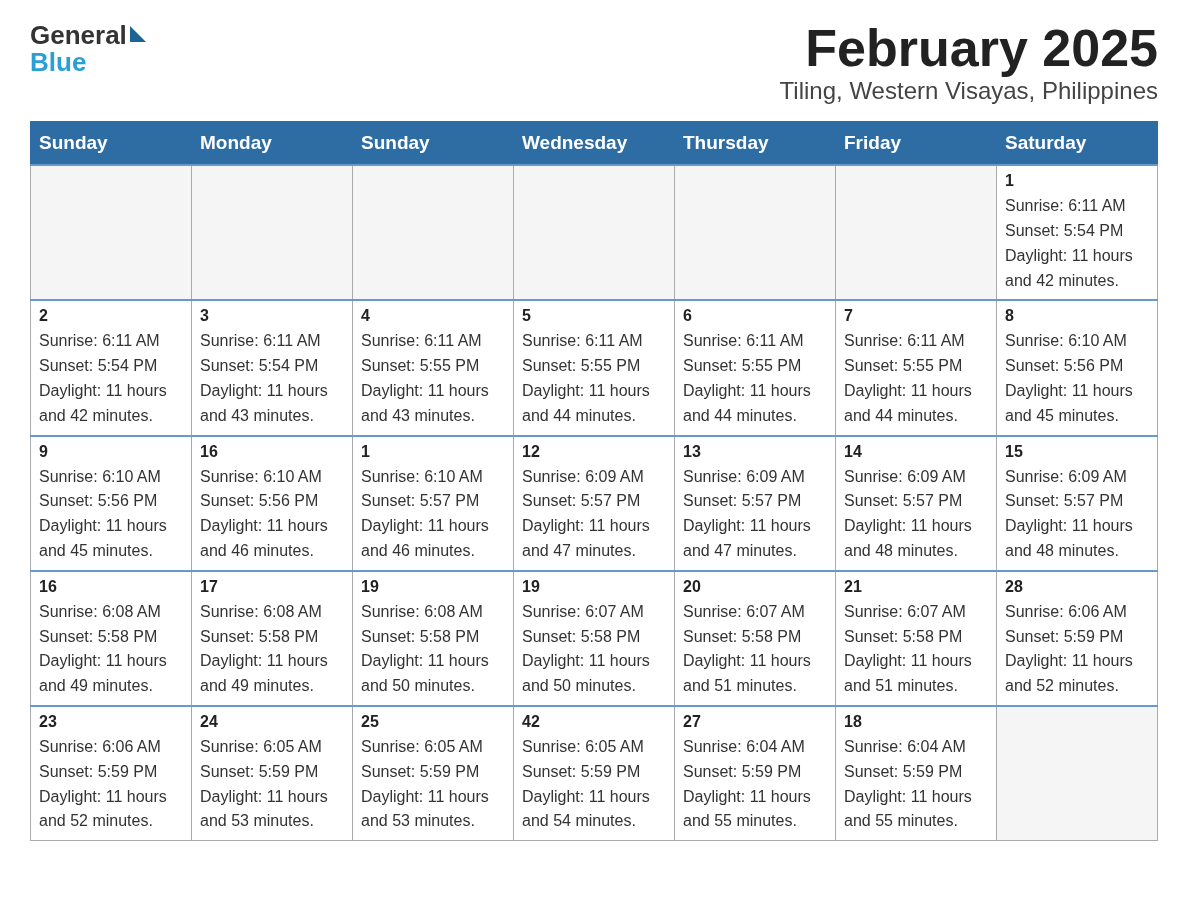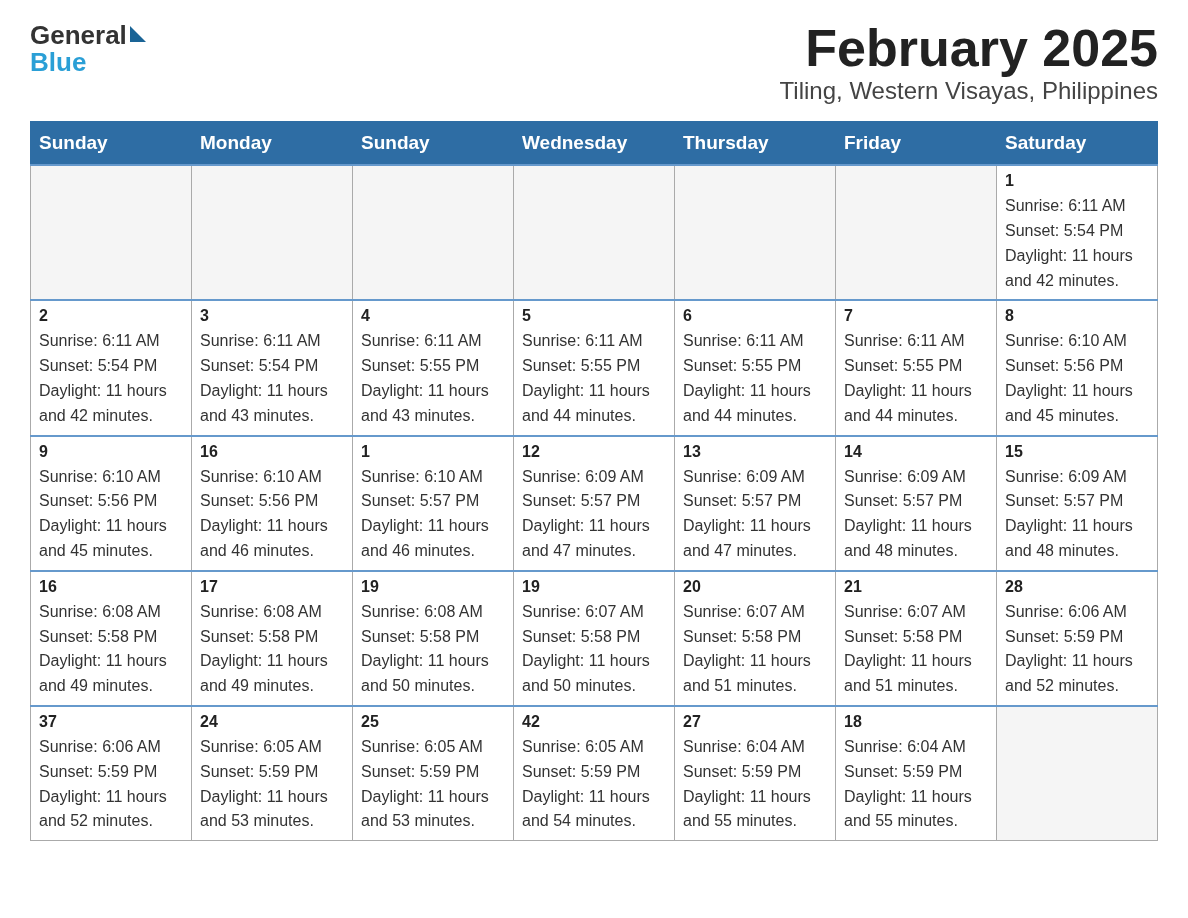--- a/index.html
+++ b/index.html
@@ -226,21 +226,21 @@
           <div class="day-number">21</div>
           <div class="day-info">Sunrise: 6:07 AM<br>Sunset: 5:58 PM<br>Daylight: 11 hours and 51 minutes.</div>
         </td>
         <td>
           <div class="day-number">28</div>
           <div class="day-info">Sunrise: 6:06 AM<br>Sunset: 5:59 PM<br>Daylight: 11 hours and 52 minutes.</div>
         </td>
       </tr>
       <tr>
         <td>
-          <div class="day-number">37</div>
+          <div class="day-number">23</div>
           <div class="day-info">Sunrise: 6:06 AM<br>Sunset: 5:59 PM<br>Daylight: 11 hours and 52 minutes.</div>
         </td>
         <td>
           <div class="day-number">24</div>
           <div class="day-info">Sunrise: 6:05 AM<br>Sunset: 5:59 PM<br>Daylight: 11 hours and 53 minutes.</div>
         </td>
         <td>
           <div class="day-number">25</div>
           <div class="day-info">Sunrise: 6:05 AM<br>Sunset: 5:59 PM<br>Daylight: 11 hours and 53 minutes.</div>
         </td>

